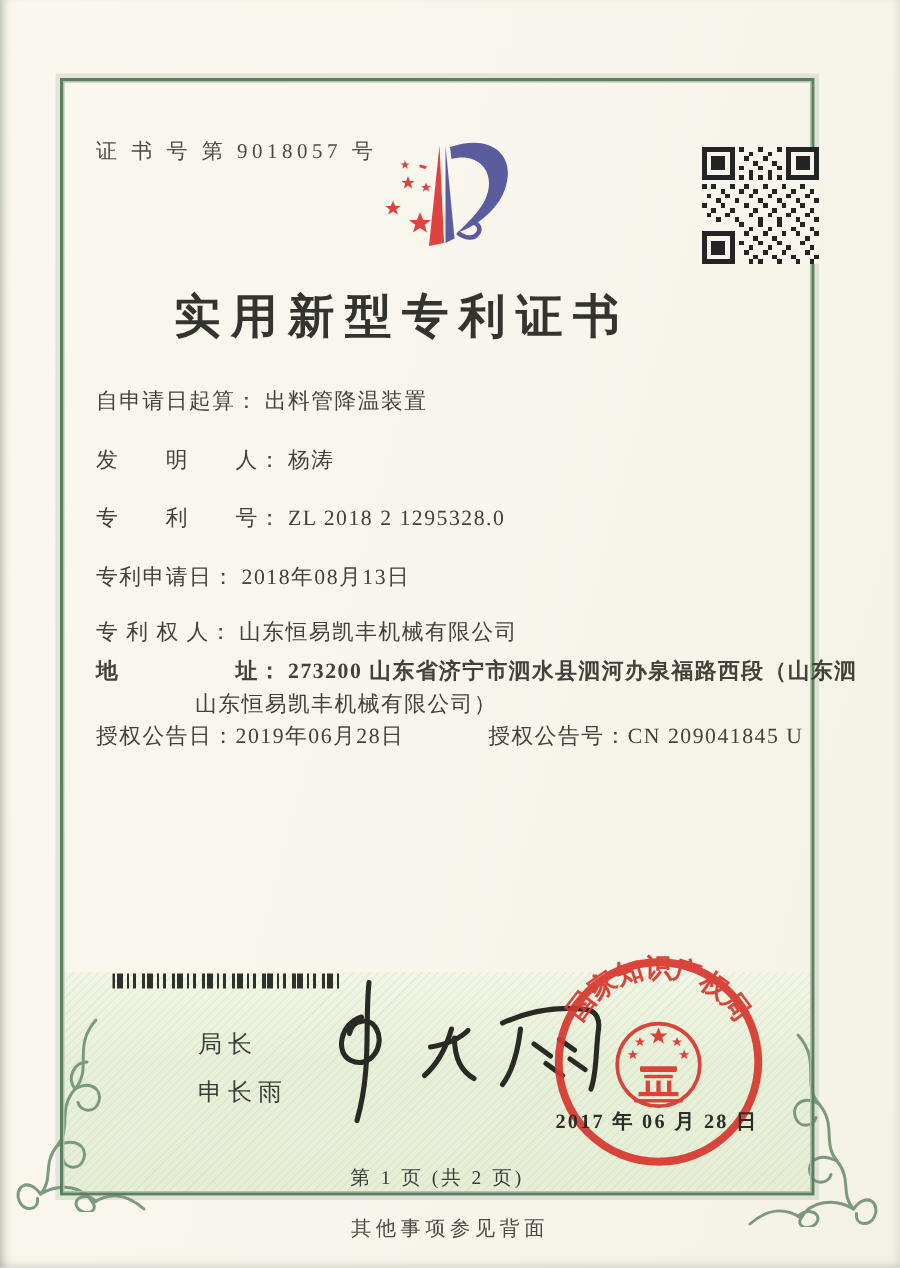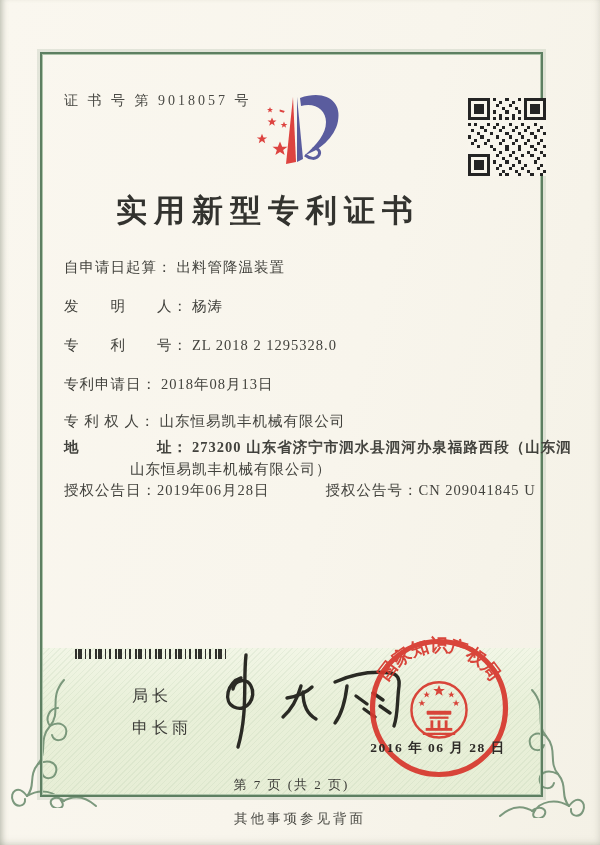--- a/index.html
+++ b/index.html
@@ -197,16 +197,16 @@
     <path transform="translate(98,75) scale(0.36)" d="M0,-10 L2.9,-3.1 10,-3.1 4.2,1.2 6.2,8.1 0,4 -6.2,8.1 -4.2,1.2 -10,-3.1 -2.9,-3.1 Z"></path>
     <rect x="67" y="83" width="26" height="4" rx="1"></rect>
     <rect x="70" y="89" width="20" height="2.4"></rect>
     <rect x="71" y="93" width="3" height="8"></rect>
     <rect x="78.5" y="93" width="3" height="8"></rect>
     <rect x="86" y="93" width="3" height="8"></rect>
     <rect x="66" y="101" width="28" height="3"></rect>
     <rect x="63" y="106" width="34" height="2.4"></rect>
   </g>
 </svg>
-<div class="abs sealdate">2016 年 06 月 28 日</div>
-
-<div class="abs pageinfo">第 7 页 (共 2 页)</div>
+<div class="abs sealdate">2017 年 06 月 28 日</div>
+
+<div class="abs pageinfo">第 1 页 (共 2 页)</div>
 <div class="abs backnote">其他事项参见背面</div>
 
 </body></html>

